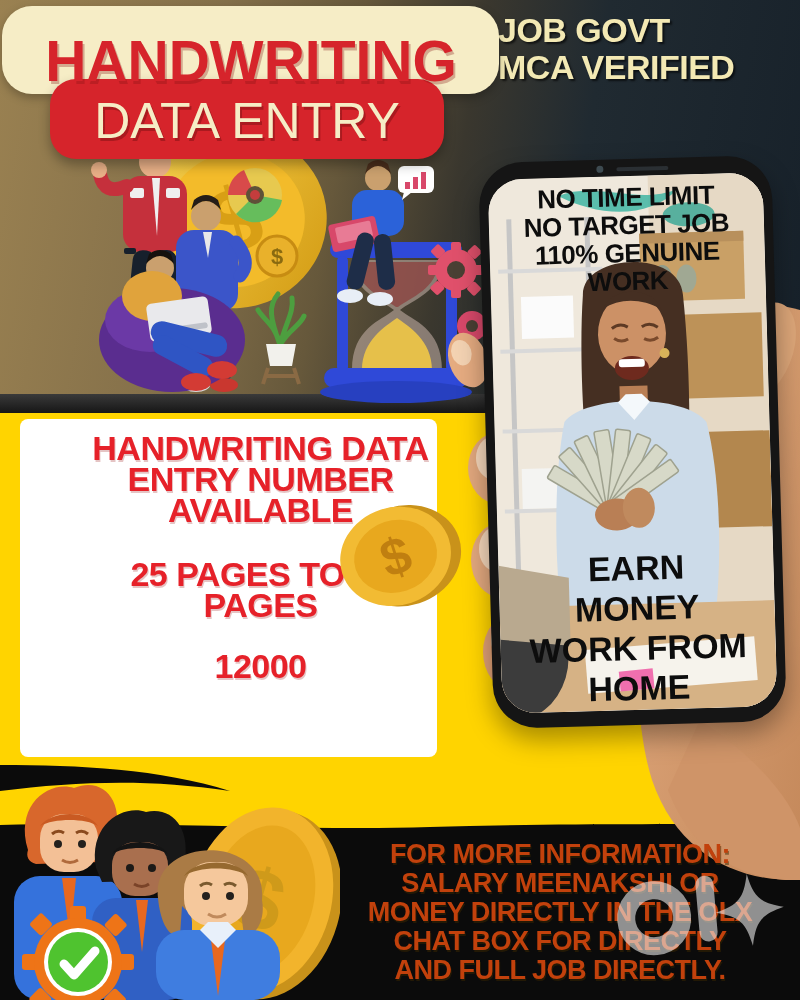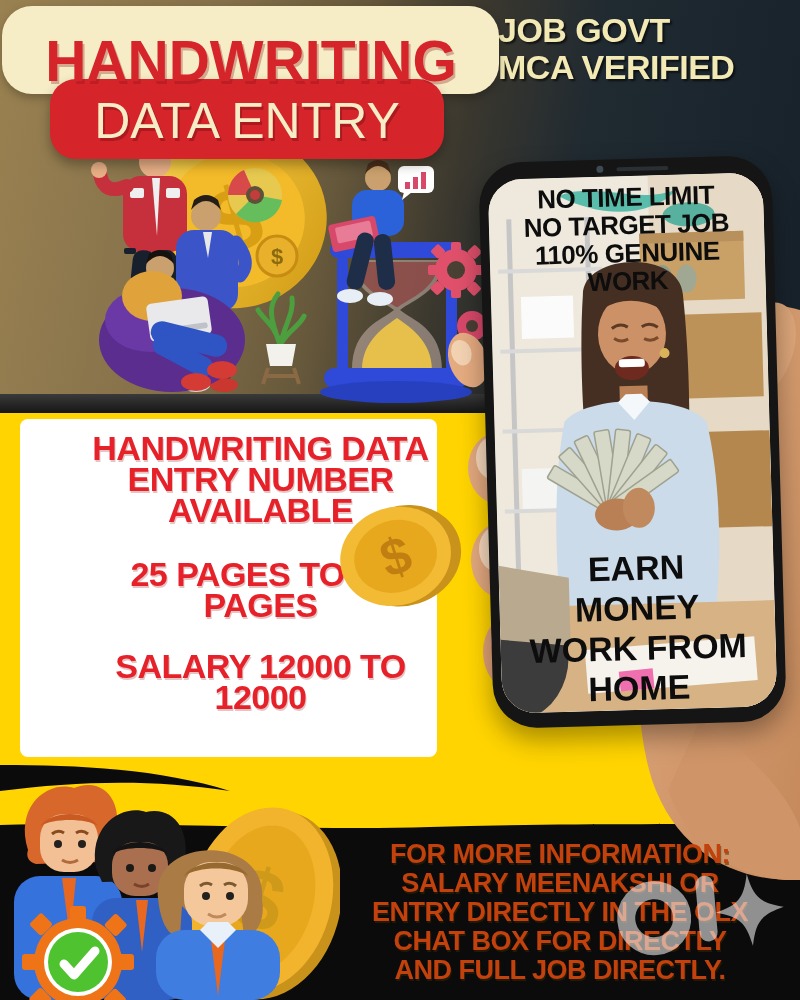--- a/index.html
+++ b/index.html
@@ -262,21 +262,20 @@
 
   <div class="white-box"></div>
   <div class="white-box-text">
     <div>HANDWRITING DATA</div>
     <div>ENTRY NUMBER</div>
     <div>AVAILABLE</div>
     <div class="wb-gap1"></div>
     <div>25 PAGES TO 75</div>
     <div>PAGES</div>
     <div class="wb-gap2"></div>
-    <div>SALARY 12000 TO</div>
     <div>12000</div>
   </div>
 
   <svg class="coin-mid" viewBox="0 0 140 125">
     <g transform="rotate(-18 70 62)">
       <ellipse cx="74" cy="62" rx="58" ry="50" fill="#c9921a"></ellipse>
       <ellipse cx="66" cy="60" rx="56" ry="49" fill="#f2bb33"></ellipse>
       <ellipse cx="66" cy="60" rx="42" ry="36" fill="#e8a81e"></ellipse>
       <text x="66" y="78" font-size="52" font-weight="bold" fill="#c07f10" text-anchor="middle" font-family="Liberation Sans,sans-serif">$</text>
     </g>
@@ -452,21 +451,21 @@
       </g>
       <circle cx="0" cy="0" r="34" fill="#ffffff"></circle>
       <circle cx="0" cy="0" r="30" fill="#4fc32f"></circle>
       <path d="M-14,2 L-4,13 L17,-11" stroke="#ffffff" stroke-width="9" fill="none" stroke-linecap="round" stroke-linejoin="round"></path>
     </g>
   </svg>
 
   <div class="footer-text">
     <div>FOR MORE INFORMATION:</div>
     <div>SALARY MEENAKSHI OR</div>
-    <div>ENTRY DIRECTLY IN THE OLX</div>
+    <div>MONEY DIRECTLY IN THE OLX</div>
     <div>CHAT BOX FOR DIRECTLY</div>
     <div>AND FULL JOB DIRECTLY.</div>
   </div>
 
   <svg class="watermark" viewBox="0 0 180 108">
     <circle cx="42" cy="54" r="28" fill="none" stroke="#f0f0f0" stroke-width="18"></circle>
     <rect x="86" y="16" width="18" height="66" rx="9" fill="#f0f0f0"></rect>
     <path d="M138,18 C143,42 149,48 172,54 C149,60 143,66 138,90 C133,66 127,60 104,54 C127,48 133,42 138,18 Z" fill="#f0f0f0"></path>
   </svg>
 

